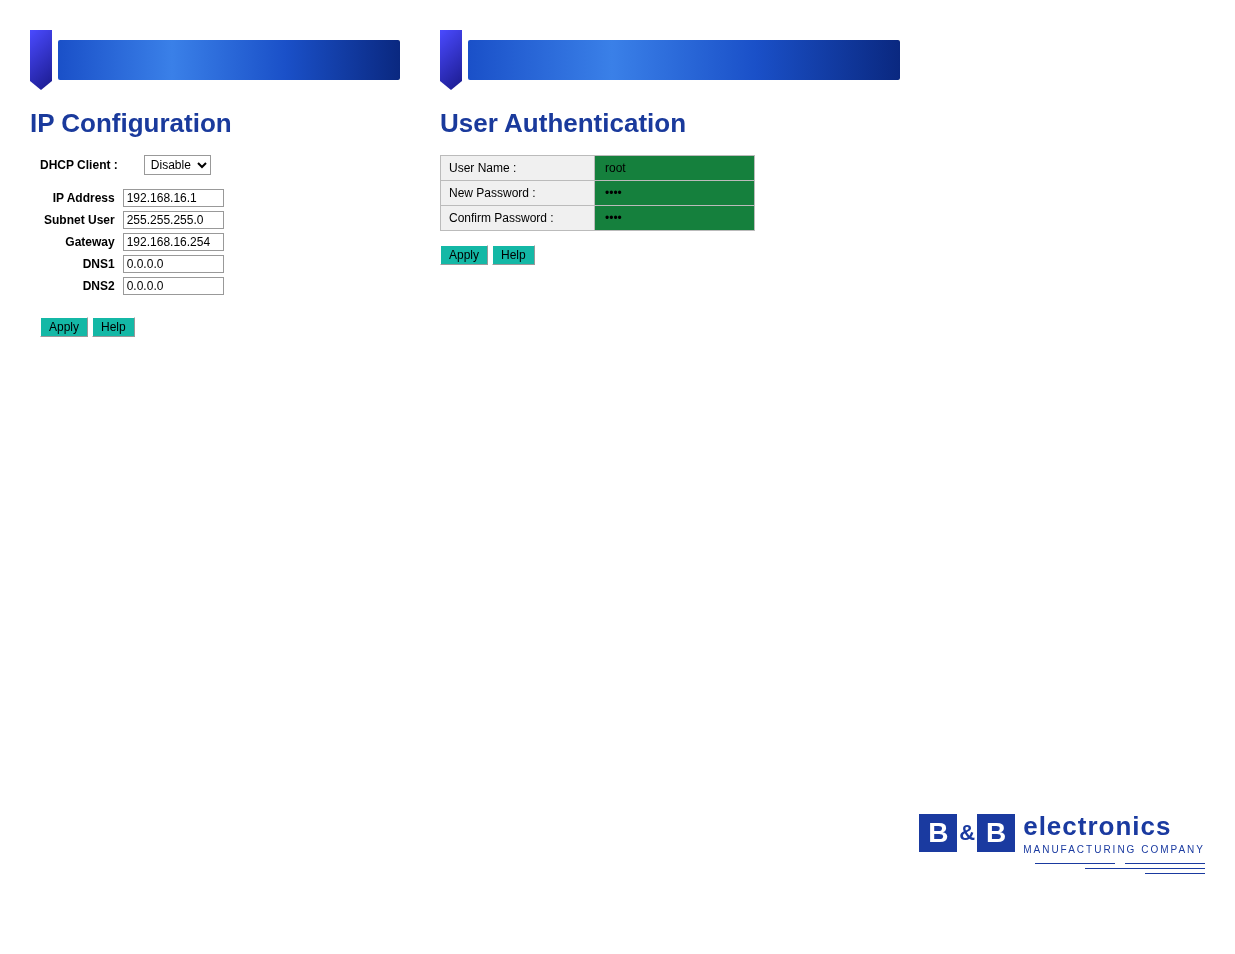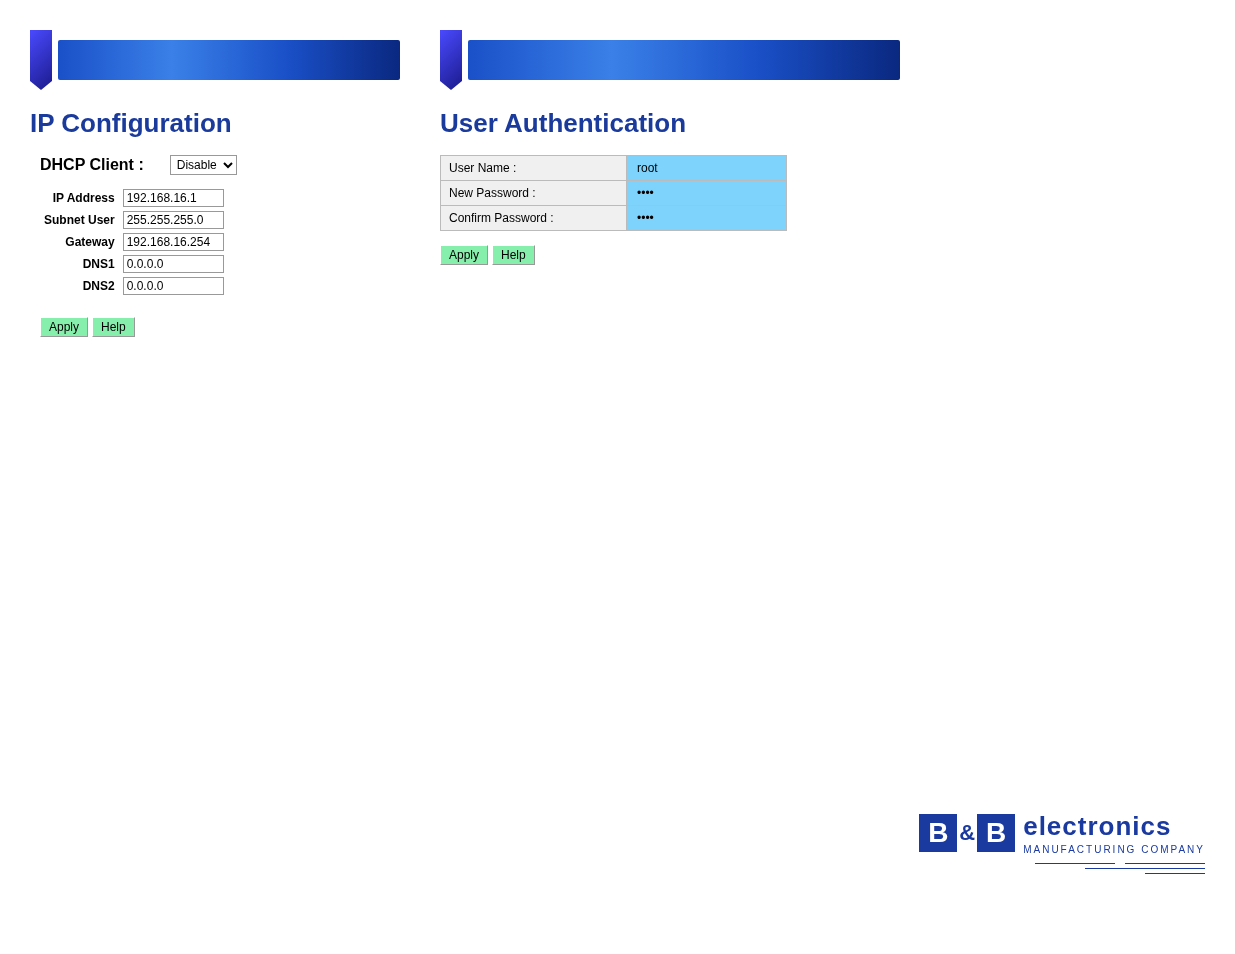--- a/index.html
+++ b/index.html
@@ -71,21 +71,21 @@
       display: flex;
       align-items: center;
       margin-bottom: 12px;
       font-size: 12px;
     }
 
     .dhcp-label {
       font-weight: bold;
       margin-right: 4px;
       color: #000;
-      font-size: 16px;
+      font-size: 12px;
     }
 
     .dhcp-select {
       font-size: 12px;
       border: 1px solid #999;
       background: #fff;
       padding: 1px 2px;
       margin-left: 22px;
     }
 
@@ -119,21 +119,21 @@
     
     .btn-row {
       display: flex;
       gap: 4px;
       margin-top: 4px;
     }
 
     .btn {
       font-size: 12px;
       padding: 2px 8px;
-      background: #86efac;
+      background: #14b8a6;
       border: 1px solid #999;
       border-top-color: #fff;
       border-left-color: #fff;
       cursor: pointer;
       font-family: Arial, sans-serif;
     }
 
     
     .auth-form {
       margin-bottom: 14px;
@@ -149,26 +149,26 @@
       padding: 4px 8px;
       font-size: 12px;
       border: 1px solid #bbb;
       vertical-align: middle;
     }
 
     .auth-table td:first-child {
       background: #f0f0f0;
       font-weight: normal;
       color: #000;
-      width: 186px;
+      width: 154px;
       padding-left: 8px;
     }
 
     .auth-table td:last-child {
-      background: #7dd3fc;
+      background: #15803d;
       width: 160px;
     }
 
     .auth-table input[type="text"],
     .auth-table input[type="password"] {
       border: none;
       font-size: 12px;
       padding: 1px 2px;
       width: 100%;
       background: transparent;

